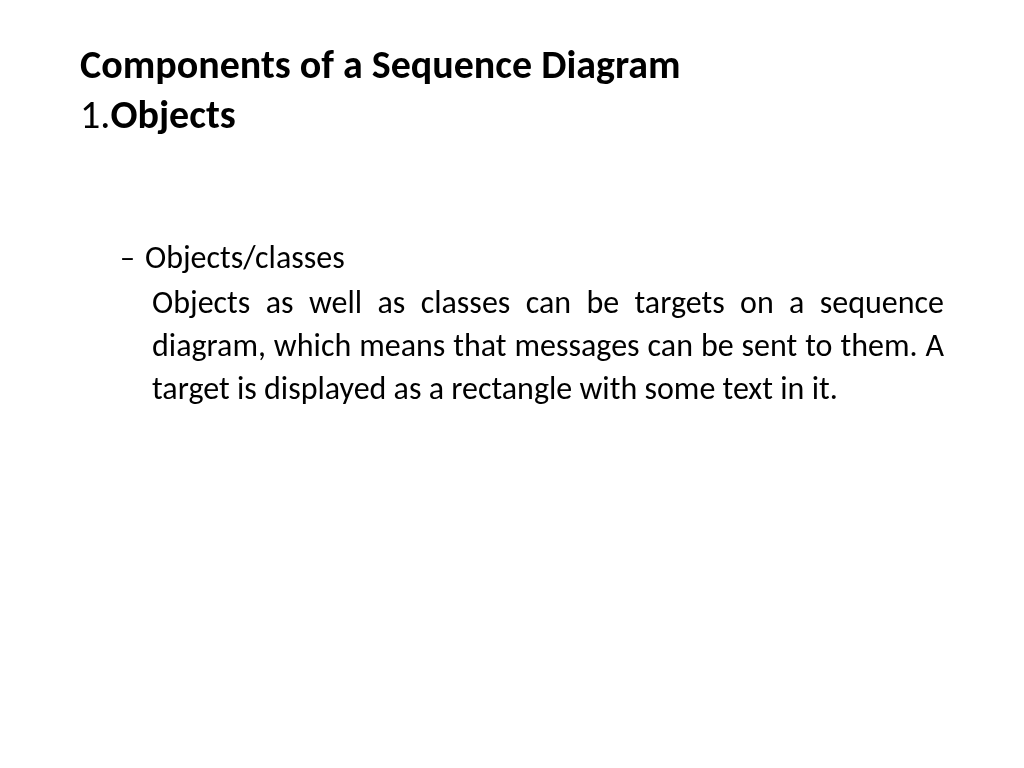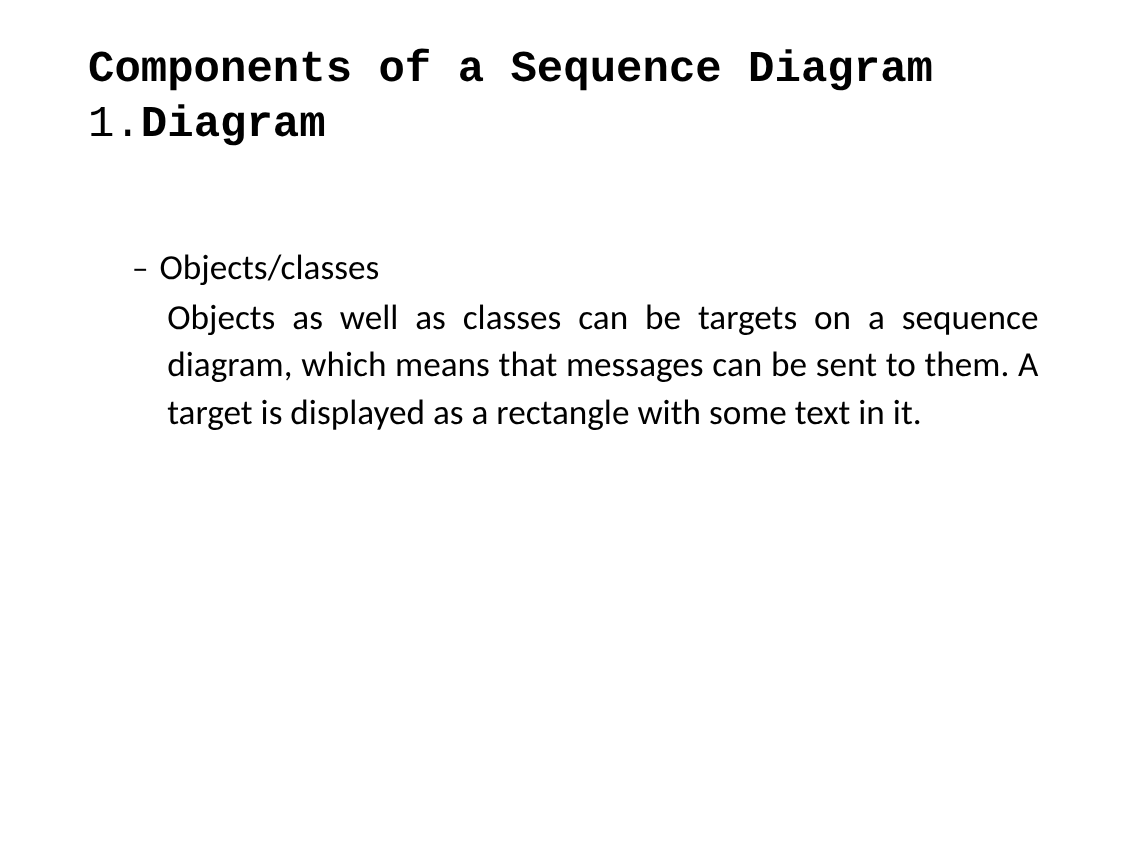--- a/index.html
+++ b/index.html
@@ -9,22 +9,21 @@
     }
     body {
       width: 1024px;
       height: 768px;
       background: #ffffff;
       font-family: Calibri, 'Segoe UI', Arial, sans-serif;
       color: #000000;
       padding: 40px 80px 40px 80px;
     }
     .title-block {
-      margin-bottom: 36px;
-      font-family: Liberation Mono, monospace;
+      margin-bottom: 50px;
     }
     .title {
       font-size: 40px;
       font-weight: 700;
       line-height: 1.25;
     }
     .subtitle-line {
       font-size: 40px;
       line-height: 1.25;
     }
@@ -59,21 +58,21 @@
       text-align: justify;
       padding-left: 32px;
     }
   </style>
 </head>
 <body>
 
 <div class="title-block">
   <div class="title">Components of a Sequence Diagram</div>
   <div class="subtitle-line">
-    <span class="subtitle-number">1.</span><span class="subtitle-text">Diagram</span>
+    <span class="subtitle-number">1.</span><span class="subtitle-text">Objects</span>
   </div>
 </div>
 
 <div class="content">
   <div class="bullet-row">
     <span class="bullet-dash">–</span>
     <span class="bullet-label">Objects/classes</span>
   </div>
   <div class="body-text">Objects as well as classes can be targets on a sequence diagram, which means that messages can be sent to them. A target is displayed as a rectangle with some text in it.</div>
 </div>

